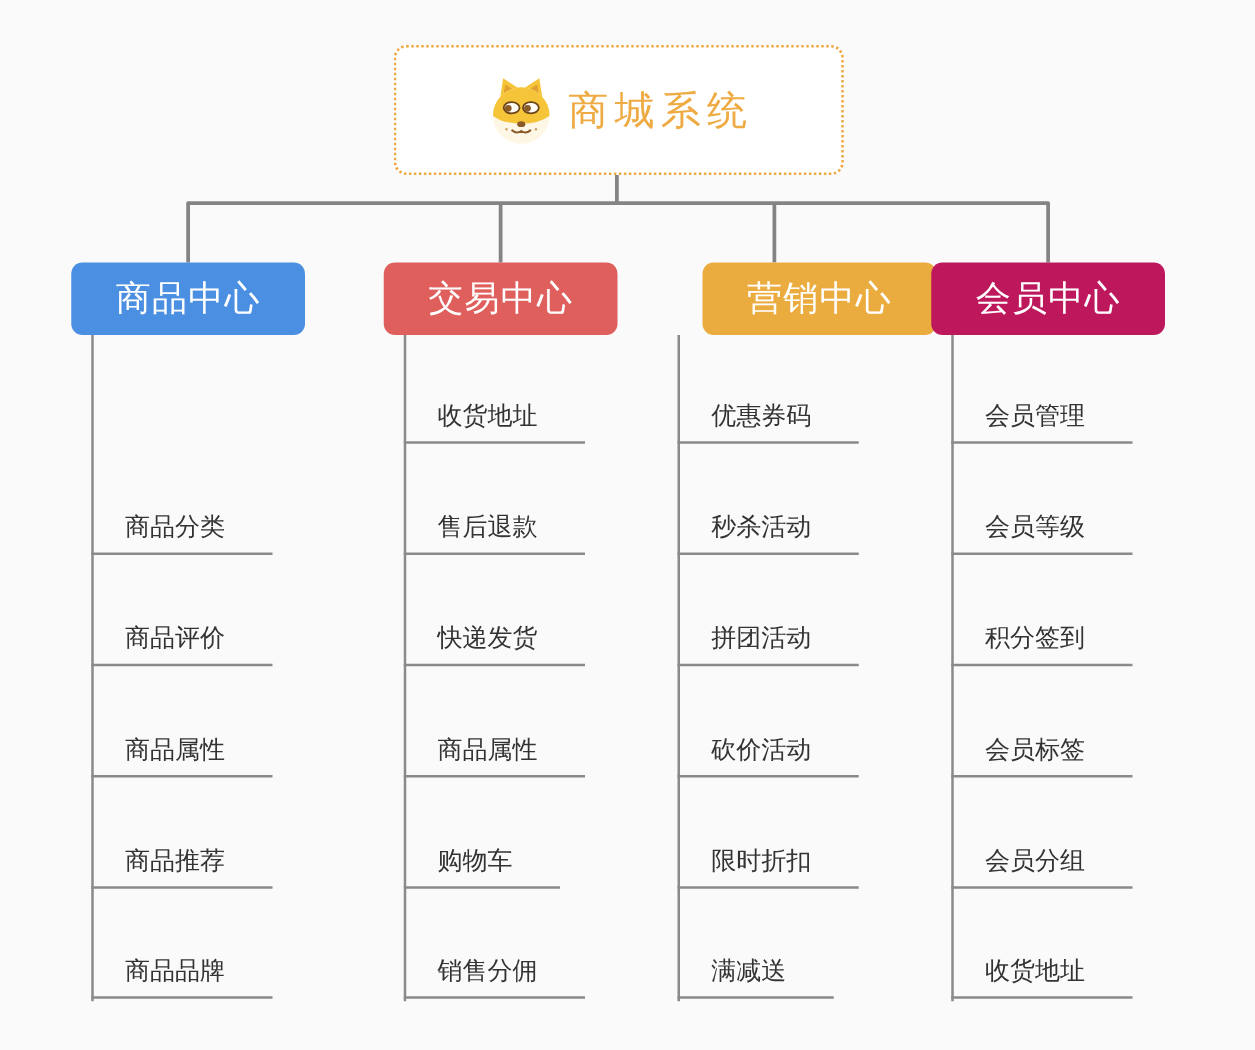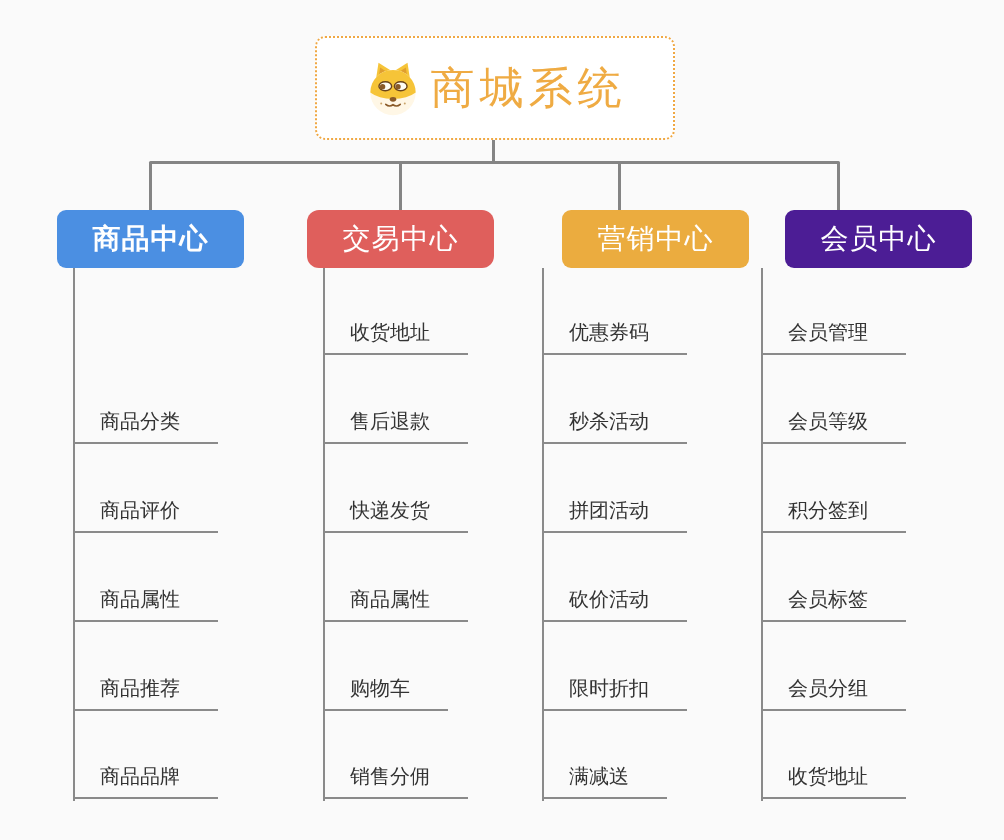--- a/index.html
+++ b/index.html
@@ -20,21 +20,21 @@
     width:360px;height:104px;
     background:#ffffff;
     border:2px dotted var(--root-border,#f0a843);
     border-radius:10px;
     box-sizing:border-box;
     display:flex;align-items:center;justify-content:center;
     gap:9px;
     cursor:pointer;
   }
   .root-title{
-    font-size:44px;
+    font-size:32px;
     letter-spacing:5px;
     color:var(--root-title,#efab43);
     line-height:1;
     white-space:nowrap;
   }
   .dog{display:flex;align-items:center;}
 
   
   .conn{position:absolute;background:var(--line,#848484);}
   .stem{left:492px;top:140px;width:3px;height:23px;}
@@ -110,21 +110,21 @@
   </div>
 
   <div class="conn stem"></div>
   <div class="conn hbar"></div>
   <div class="conn drop d0"></div>
   <div class="conn drop d1"></div>
   <div class="conn drop d2"></div>
   <div class="conn drop d3"></div>
 
   <div class="branch" style="left:57px">
-    <div class="branch-header" style="background: rgb(75, 143, 226); font-weight: bold;">
+    <div class="branch-header" style="background: rgb(75, 143, 226);">
       <span>商品中心</span>
     </div>
     <div class="spine"></div>
     <div class="leaf l1">
         <span>商品分类</span>
       </div>
     <div class="leaf l2">
         <span>商品评价</span>
       </div>
     <div class="leaf l4">
@@ -132,21 +132,21 @@
       </div>
     <div class="leaf l3">
         <span>商品属性</span>
       </div>
     <div class="leaf l5">
         <span>商品品牌</span>
       </div>
   </div>
 
   <div class="branch" style="left:307px">
-    <div class="branch-header" style="background: rgb(223, 95, 92); border-radius: 12px;">
+    <div class="branch-header" style="background: rgb(223, 95, 92);">
       <span>交易中心</span>
     </div>
     <div class="spine"></div>
     <div class="leaf l0">
         <span>收货地址</span>
       </div>
     <div class="leaf l1">
         <span>售后退款</span>
       </div>
     <div class="leaf l2">
@@ -182,21 +182,21 @@
       </div>
     <div class="leaf l4">
         <span>限时折扣</span>
       </div>
     <div class="leaf l5">
         <span>满减送</span>
       </div>
   </div>
 
   <div class="branch" style="left:745px">
-    <div class="branch-header" style="background: #4c1d95; margin-left: 40px;">
+    <div class="branch-header" style="background: #be185d;">
       <span>会员中心</span>
     </div>
     <div class="spine"></div>
     <div class="leaf l0">
         <span>会员管理</span>
       </div>
     <div class="leaf l1">
         <span>会员等级</span>
       </div>
     <div class="leaf l2">

